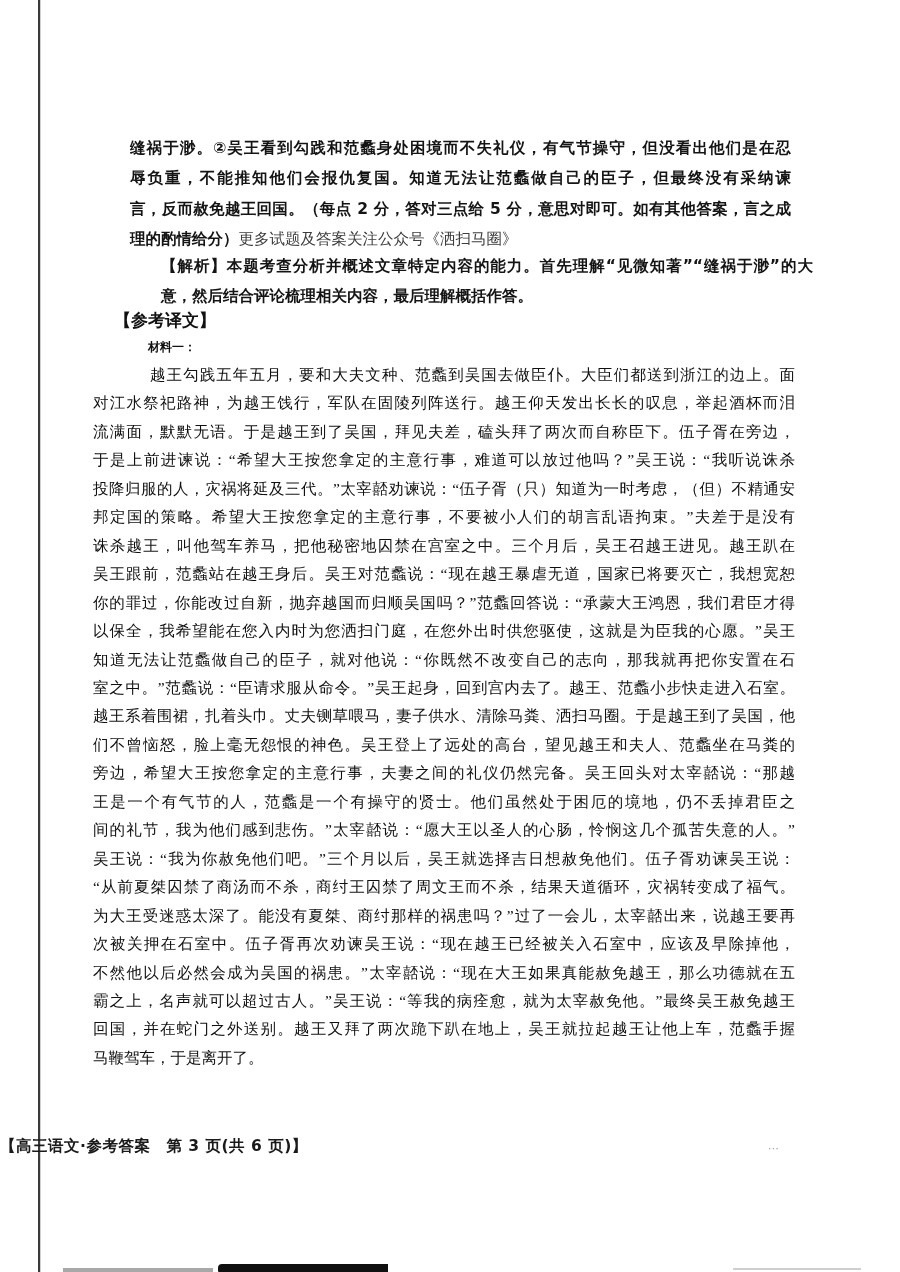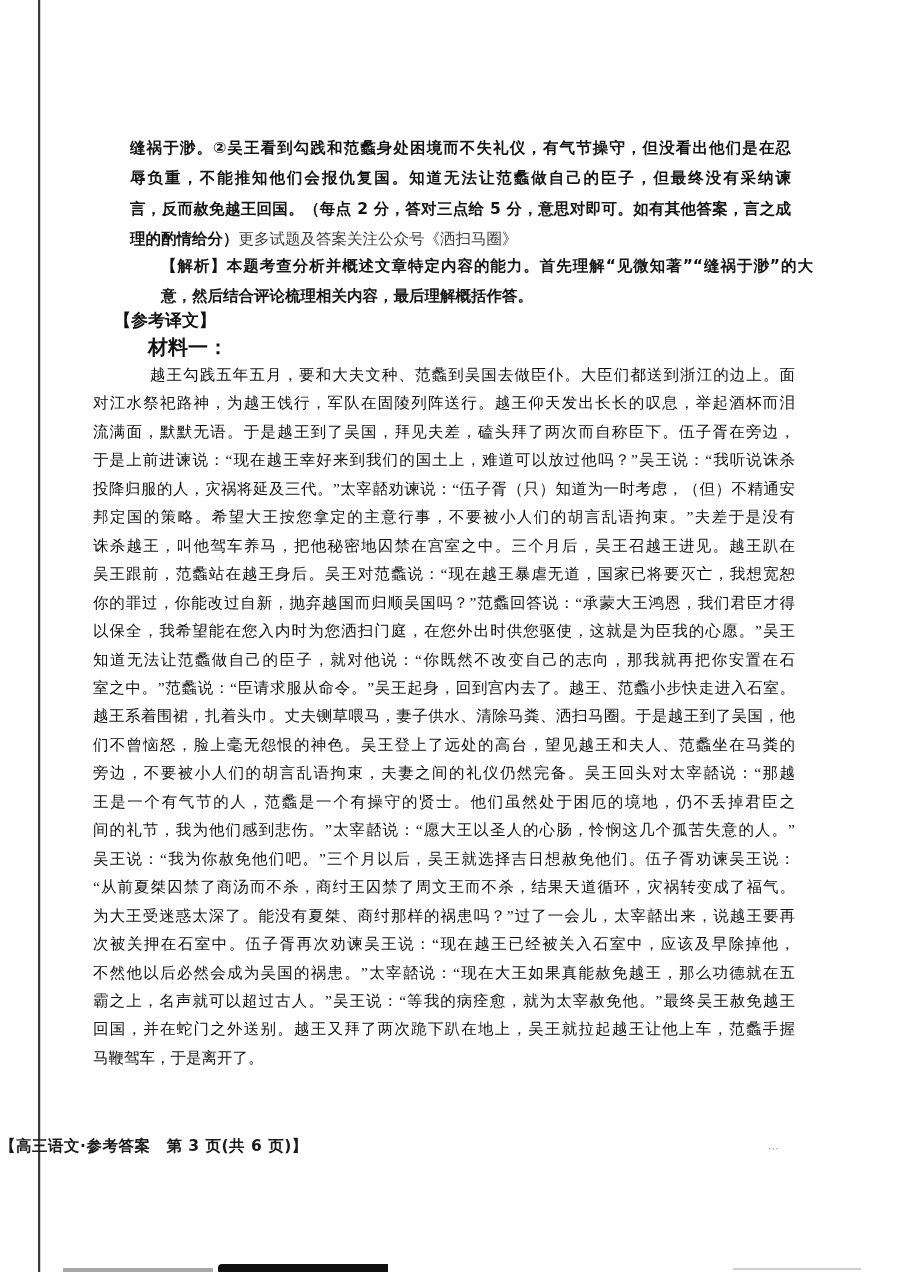--- a/index.html
+++ b/index.html
@@ -31,21 +31,21 @@
   .jiexi{
     left:139px;top:251px;width:652px;
     font-size:15.5px;line-height:30px;font-weight:700;color:#141414;margin-left:22px;
   }
   .h-yiwen{
     left:114px;top:306px;width:300px;
     font-size:17px;line-height:28px;font-weight:700;color:#111;
   }
   .h-material{
     left:148px;top:334px;width:300px;
-    font-size:20px;line-height:26px;font-weight:700;color:#111;
+    font-size:12px;line-height:26px;font-weight:700;color:#111;
   }
   .trans{
     left:93px;top:361px;width:702px;
     font-family:Liberation Serif, serif;
     font-size:15.5px;line-height:28.45px;font-weight:500;color:#101010;
   }
   .trans .indent{padding-left:57px;}
   .footer{
     left:0;top:1136px;width:900px;
     text-align:left;font-size:15.5px;font-weight:700;color:#1a1a1a;
@@ -83,32 +83,32 @@
   </div>
 
   <div class="block h-yiwen">【参考译文】</div>
 
   <div class="block h-material">材料一：</div>
 
   <div class="block trans">
     <div class="jline indent">越王勾践五年五月，要和大夫文种、范蠡到吴国去做臣仆。大臣们都送到浙江的边上。面</div>
     <div class="jline">对江水祭祀路神，为越王饯行，军队在固陵列阵送行。越王仰天发出长长的叹息，举起酒杯而泪</div>
     <div class="jline">流满面，默默无语。于是越王到了吴国，拜见夫差，磕头拜了两次而自称臣下。伍子胥在旁边，</div>
-    <div class="jline">于是上前进谏说：“现在越王幸好来到我们的国土上，难道可以放过他吗？”吴王说：“我听说诛杀</div>
+    <div class="jline">于是上前进谏说：“希望大王按您拿定的主意行事，难道可以放过他吗？”吴王说：“我听说诛杀</div>
     <div class="jline">投降归服的人，灾祸将延及三代。”太宰嚭劝谏说：“伍子胥（只）知道为一时考虑，（但）不精通安</div>
     <div class="jline">邦定国的策略。希望大王按您拿定的主意行事，不要被小人们的胡言乱语拘束。”夫差于是没有</div>
     <div class="jline">诛杀越王，叫他驾车养马，把他秘密地囚禁在宫室之中。三个月后，吴王召越王进见。越王趴在</div>
     <div class="jline">吴王跟前，范蠡站在越王身后。吴王对范蠡说：“现在越王暴虐无道，国家已将要灭亡，我想宽恕</div>
     <div class="jline">你的罪过，你能改过自新，抛弃越国而归顺吴国吗？”范蠡回答说：“承蒙大王鸿恩，我们君臣才得</div>
     <div class="jline">以保全，我希望能在您入内时为您洒扫门庭，在您外出时供您驱使，这就是为臣我的心愿。”吴王</div>
     <div class="jline">知道无法让范蠡做自己的臣子，就对他说：“你既然不改变自己的志向，那我就再把你安置在石</div>
     <div class="jline">室之中。”范蠡说：“臣请求服从命令。”吴王起身，回到宫内去了。越王、范蠡小步快走进入石室。</div>
     <div class="jline">越王系着围裙，扎着头巾。丈夫铡草喂马，妻子供水、清除马粪、洒扫马圈。于是越王到了吴国，他</div>
     <div class="jline">们不曾恼怒，脸上毫无怨恨的神色。吴王登上了远处的高台，望见越王和夫人、范蠡坐在马粪的</div>
-    <div class="jline">旁边，不要被小人们的胡言乱语拘束，夫妻之间的礼仪仍然完备。吴王回头对太宰嚭说：“那越</div>
+    <div class="jline">旁边，希望大王按您拿定的主意行事，夫妻之间的礼仪仍然完备。吴王回头对太宰嚭说：“那越</div>
     <div class="jline">王是一个有气节的人，范蠡是一个有操守的贤士。他们虽然处于困厄的境地，仍不丢掉君臣之</div>
     <div class="jline">间的礼节，我为他们感到悲伤。”太宰嚭说：“愿大王以圣人的心肠，怜悯这几个孤苦失意的人。”</div>
     <div class="jline">吴王说：“我为你赦免他们吧。”三个月以后，吴王就选择吉日想赦免他们。伍子胥劝谏吴王说：</div>
     <div class="jline">“从前夏桀囚禁了商汤而不杀，商纣王囚禁了周文王而不杀，结果天道循环，灾祸转变成了福气。</div>
     <div class="jline">为大王受迷惑太深了。能没有夏桀、商纣那样的祸患吗？”过了一会儿，太宰嚭出来，说越王要再</div>
     <div class="jline">次被关押在石室中。伍子胥再次劝谏吴王说：“现在越王已经被关入石室中，应该及早除掉他，</div>
     <div class="jline">不然他以后必然会成为吴国的祸患。”太宰嚭说：“现在大王如果真能赦免越王，那么功德就在五</div>
     <div class="jline">霸之上，名声就可以超过古人。”吴王说：“等我的病痊愈，就为太宰赦免他。”最终吴王赦免越王</div>
     <div class="jline">回国，并在蛇门之外送别。越王又拜了两次跪下趴在地上，吴王就拉起越王让他上车，范蠡手握</div>
     <div class="lend">马鞭驾车，于是离开了。</div>

